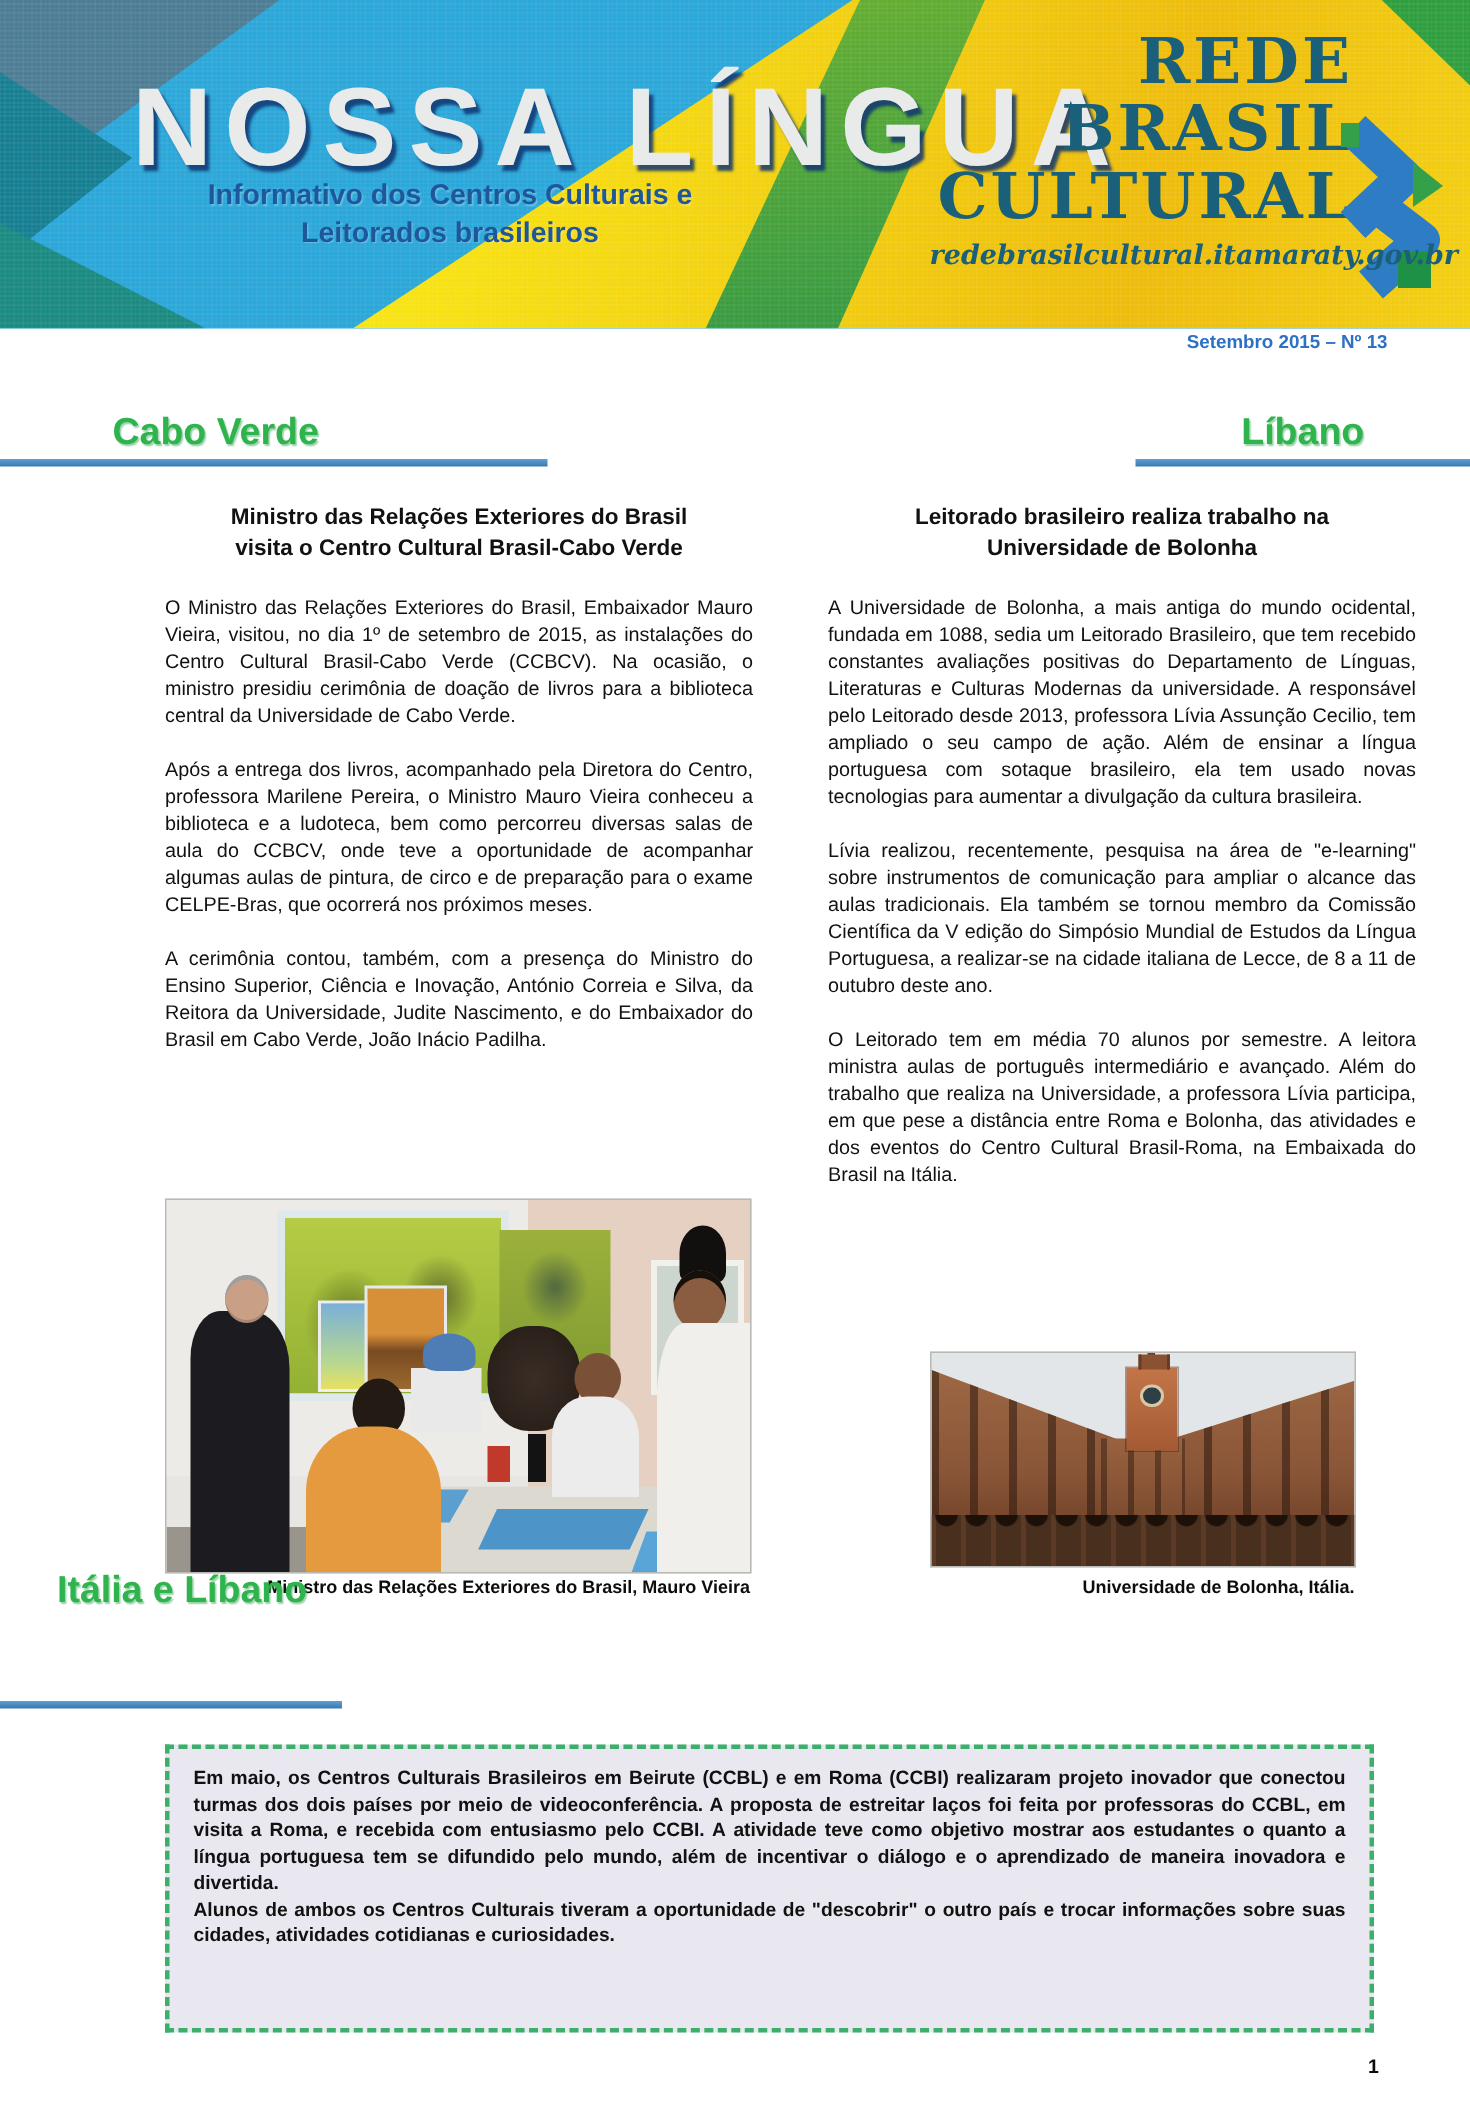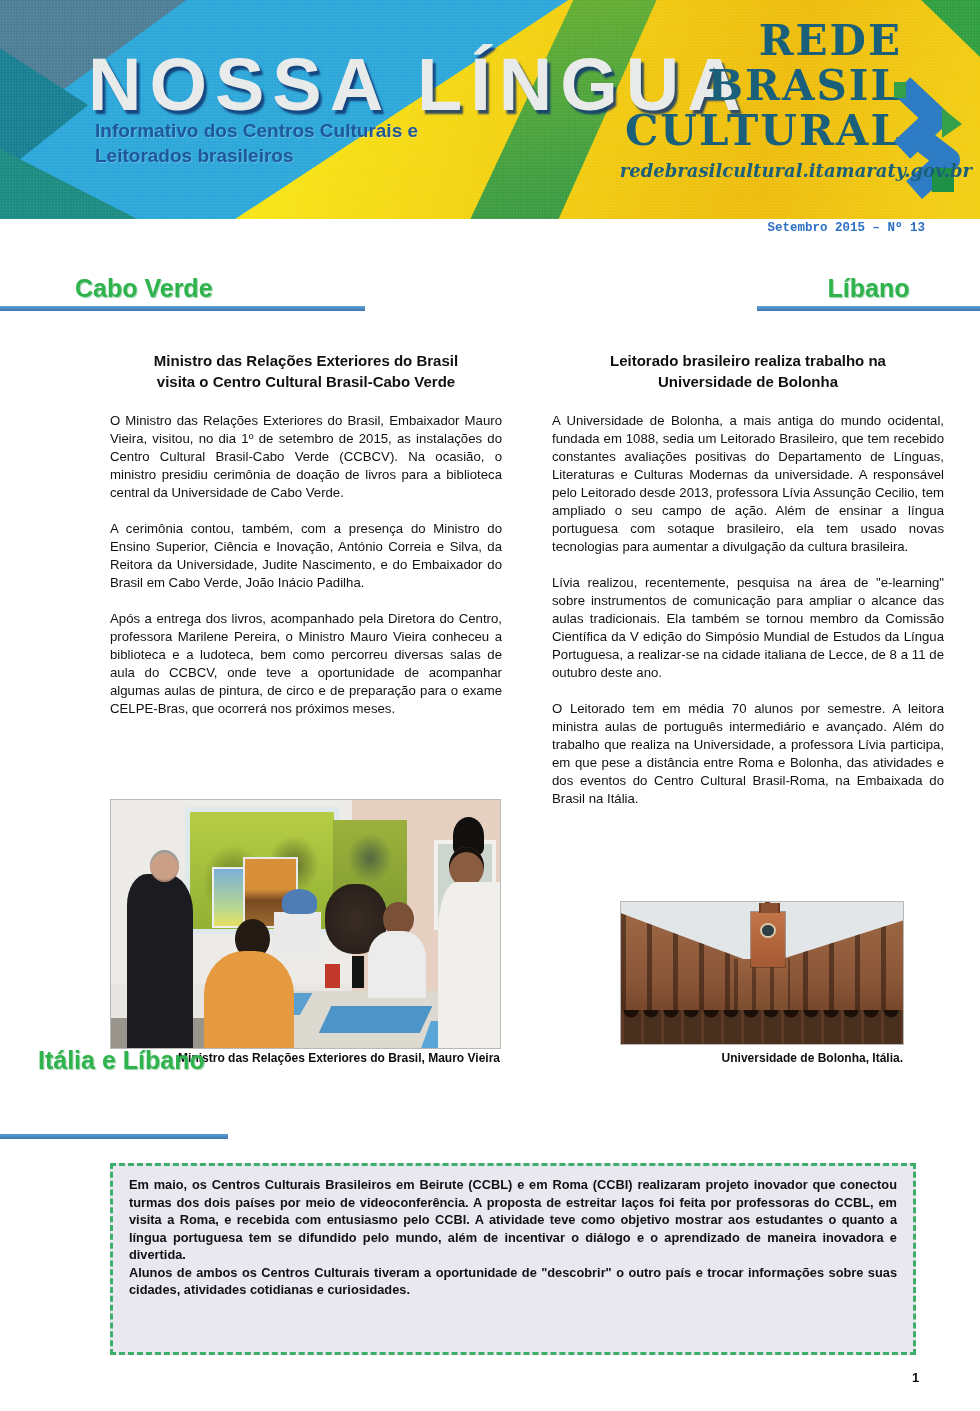--- a/index.html
+++ b/index.html
@@ -22,46 +22,46 @@
   .mh-bl-tri{left:0;top:0;width:100%;height:100%;background:#1b8a80;
      clip-path:polygon(0 68%,14% 100%,0 100%);}
   .mh-tr-tri{left:0;top:0;width:100%;height:100%;background:#2f9e3f;
      clip-path:polygon(94% 0,100% 0,100% 26%);}
   .mh-texture{left:0;top:0;width:100%;height:100%;
      background:repeating-linear-gradient(0deg,rgba(255,255,255,.05) 0 1px,rgba(0,0,0,0) 1px 3px),
                 repeating-linear-gradient(90deg,rgba(255,255,255,.04) 0 1px,rgba(0,0,0,0) 1px 3px);}
   .mh-title{position:absolute;left:88px;top:42px;font-size:74px;font-weight:bold;
      letter-spacing:8px;color:#e9ebea;white-space:nowrap;
      text-shadow:3px 4px 2px rgba(16,53,112,.85);}
-  .mh-sub{position:absolute;left:95px;top:118px;width:410px;
+  .mh-sub{position:absolute;left:95px;top:118px;width:410px;text-align:center;
      font-size:19px;font-weight:bold;line-height:25px;color:#1e579b;
      text-shadow:1px 1px 1px rgba(255,255,255,.25);}
   .mh-brand{position:absolute;right:78px;top:18px;text-align:right;
      font-family:"DejaVu Serif",serif;font-weight:bold;font-size:42px;line-height:45px;
      letter-spacing:2px;color:#1b607b;}
   .mh-url{position:absolute;right:8px;top:160px;font-family:"DejaVu Serif",serif;
      font-style:italic;font-weight:bold;font-size:18px;color:#1b607b;}
   .mh-logo{position:absolute;right:6px;top:72px;width:86px;height:128px;}
 
   
-  .issue{position:absolute;top:221px;right:55px;font-size:12.5px;font-weight:bold;color:#2d71c5;font-family:Liberation Mono, monospace;}
+  .issue{position:absolute;top:221px;right:55px;font-size:12.5px;font-weight:bold;color:#2d71c5;}
 
   
   .sec-head{position:absolute;font-size:25px;font-weight:bold;color:#2fb34c;
      text-shadow:1px 1px 1px rgba(70,170,100,.55);}
   .h-cabo{left:75px;top:274px;}
   .h-italia{left:757px;top:274px;width:223px;text-align:center;}
   .h-libano{left:38px;top:1046px;}
   .blue-bar{position:absolute;height:5px;background:linear-gradient(180deg,#5d9fd4,#3c77b0);}
   .bar-cabo{left:0;top:306px;width:365px;}
   .bar-italia{left:757px;top:306px;width:223px;}
   .bar-libano{left:0;top:1134px;width:228px;}
 
   
-  .article{position:absolute;top:350px;width:392px;font-size:13.2px;line-height:18px;
+  .article{position:absolute;top:334px;width:392px;font-size:13.2px;line-height:18px;
      text-align:justify;}
   .art-left{left:110px;}
   .art-right{left:552px;}
   .art-title{font-weight:bold;font-size:15px;line-height:21px;text-align:center;margin:0 auto 20px auto;}
   .art-title.t-left{width:340px;}
   .art-title.t-right{width:310px;}
   .article p{margin:0 0 18px 0;}
 
   
   .photo{position:absolute;overflow:hidden;border:1px solid #b8b8b4;}
@@ -183,22 +183,22 @@
   <div class="issue">Setembro 2015 – Nº 13</div>
 
   <div class="sec-head h-cabo">Cabo Verde</div>
   <div class="blue-bar bar-cabo"></div>
   <div class="sec-head h-italia">Líbano</div>
   <div class="blue-bar bar-italia"></div>
 
   <div class="article art-left">
     <div class="art-title t-left">Ministro das Relações Exteriores do Brasil visita o Centro Cultural Brasil-Cabo Verde</div>
     <p>O Ministro das Relações Exteriores do Brasil, Embaixador Mauro Vieira, visitou, no dia 1º de setembro de 2015, as instalações do Centro Cultural Brasil-Cabo Verde (CCBCV). Na ocasião, o ministro presidiu cerimônia de doação de livros para a biblioteca central da Universidade de Cabo Verde.</p>
+    <p>Após a entrega dos livros, acompanhado pela Diretora do Centro, professora Marilene Pereira, o Ministro Mauro Vieira conheceu a biblioteca e a ludoteca, bem como percorreu diversas salas de aula do CCBCV, onde teve a oportunidade de acompanhar algumas aulas de pintura, de circo e de preparação para o exame CELPE-Bras, que ocorrerá nos próximos meses.</p>
     <p>A cerimônia contou, também, com a presença do Ministro do Ensino Superior, Ciência e Inovação, António Correia e Silva, da Reitora da Universidade, Judite Nascimento, e do Embaixador do Brasil em Cabo Verde, João Inácio Padilha.</p>
-    <p>Após a entrega dos livros, acompanhado pela Diretora do Centro, professora Marilene Pereira, o Ministro Mauro Vieira conheceu a biblioteca e a ludoteca, bem como percorreu diversas salas de aula do CCBCV, onde teve a oportunidade de acompanhar algumas aulas de pintura, de circo e de preparação para o exame CELPE-Bras, que ocorrerá nos próximos meses.</p>
   </div>
 
   <div class="article art-right">
     <div class="art-title t-right">Leitorado brasileiro realiza trabalho na Universidade de Bolonha</div>
     <p>A Universidade de Bolonha, a mais antiga do mundo ocidental, fundada em 1088, sedia um Leitorado Brasileiro, que tem recebido constantes avaliações positivas do Departamento de Línguas, Literaturas e Culturas Modernas da universidade. A responsável pelo Leitorado desde 2013, professora Lívia Assunção Cecilio, tem ampliado o seu campo de ação. Além de ensinar a língua portuguesa com sotaque brasileiro, ela tem usado novas tecnologias para aumentar a divulgação da cultura brasileira.</p>
     <p>Lívia realizou, recentemente, pesquisa na área de "e-learning" sobre instrumentos de comunicação para ampliar o alcance das aulas tradicionais. Ela também se tornou membro da Comissão Científica da V edição do Simpósio Mundial de Estudos da Língua Portuguesa, a realizar-se na cidade italiana de Lecce, de 8 a 11 de outubro deste ano.</p>
     <p>O Leitorado tem em média 70 alunos por semestre. A leitora ministra aulas de português intermediário e avançado. Além do trabalho que realiza na Universidade, a professora Lívia participa, em que pese a distância entre Roma e Bolonha, das atividades e dos eventos do Centro Cultural Brasil-Roma, na Embaixada do Brasil na Itália.</p>
   </div>
 
   <div class="photo photo-left">

